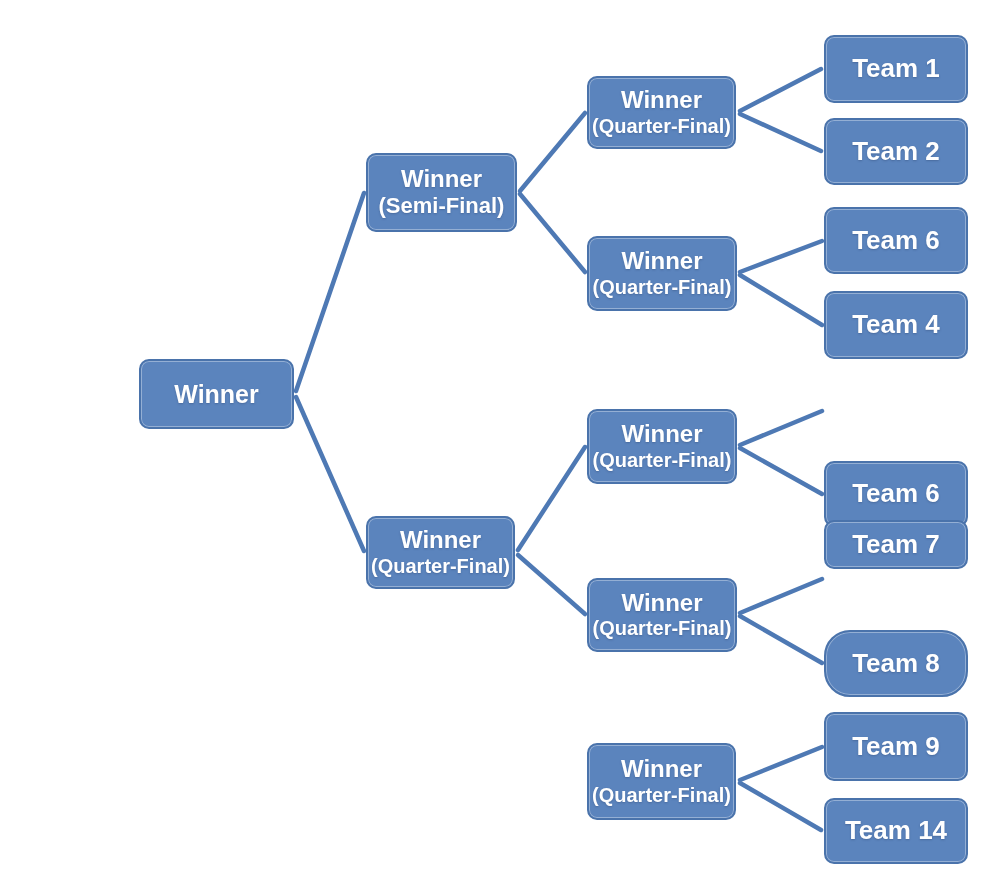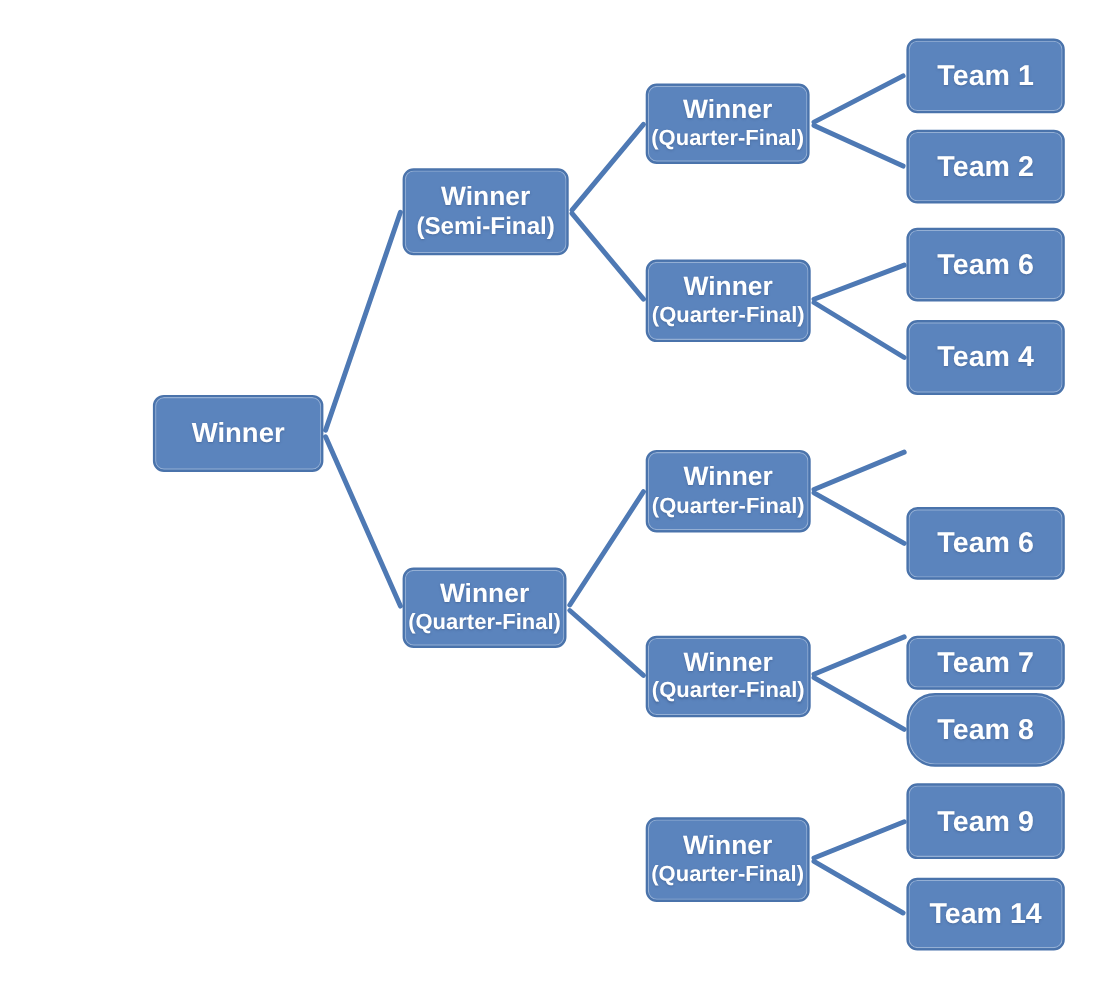--- a/index.html
+++ b/index.html
@@ -51,21 +51,21 @@
   .n-qf2   {left:587px;top:236px;width:150px;height:75px;}
   .n-qf3   {left:587px;top:409px;width:150px;height:75px;}
   .n-qf4   {left:587px;top:578px;width:150px;height:74px;}
   .n-qf5   {left:587px;top:743px;width:149px;height:77px;}
   .n-t1    {left:824px;top:35px; width:144px;height:68px;}
   .n-t2    {left:824px;top:118px;width:144px;height:67px;text-align:center;}
   .n-t3    {left:824px;top:207px;width:144px;height:67px;}
   .n-t4    {left:824px;top:291px;width:144px;height:68px;}
   .n-t5    {left:824px;top:377px;width:144px;height:67px;}
   .n-t6    {left:824px;top:461px;width:144px;height:66px;}
-  .n-t7    {left:824px;top:578px;width:144px;height:49px;}
+  .n-t7    {left:824px;top:520px;width:144px;height:49px;}
   .n-t8    {left:824px;top:630px;width:144px;height:67px;border-radius:26px;}
   .n-t9    {left:824px;top:712px;width:144px;height:69px;}
   .n-t10   {left:824px;top:798px;width:144px;height:66px;}
 </style>
 </head>
 <body>
 
 <div class="canvas">
 
   <svg class="connectors" width="996" height="896" viewBox="0 0 996 896">

